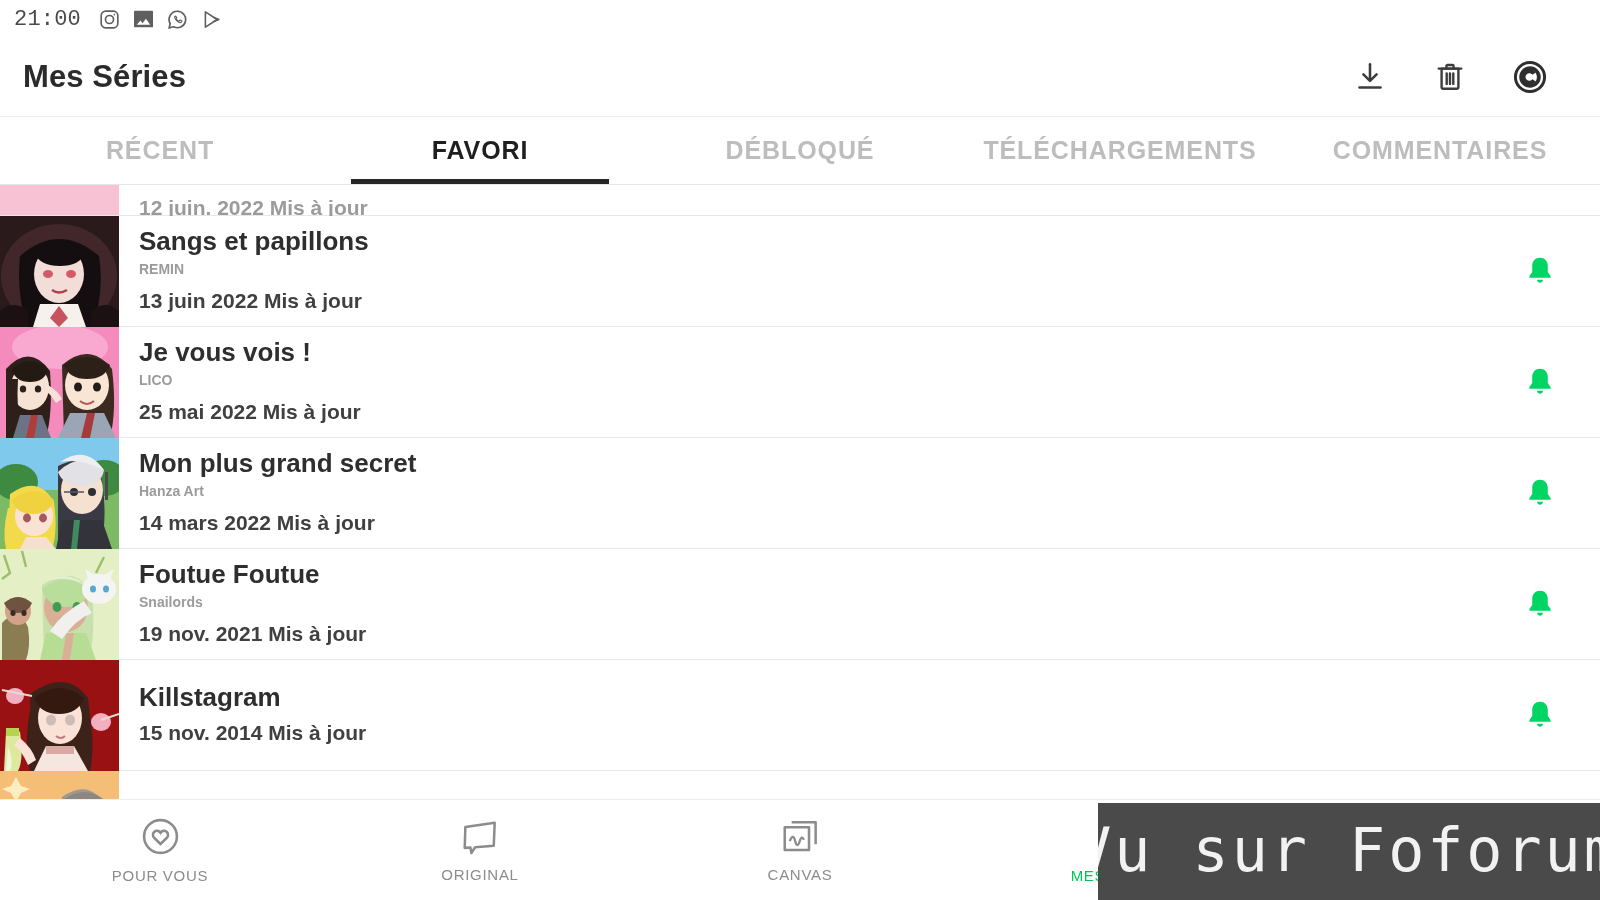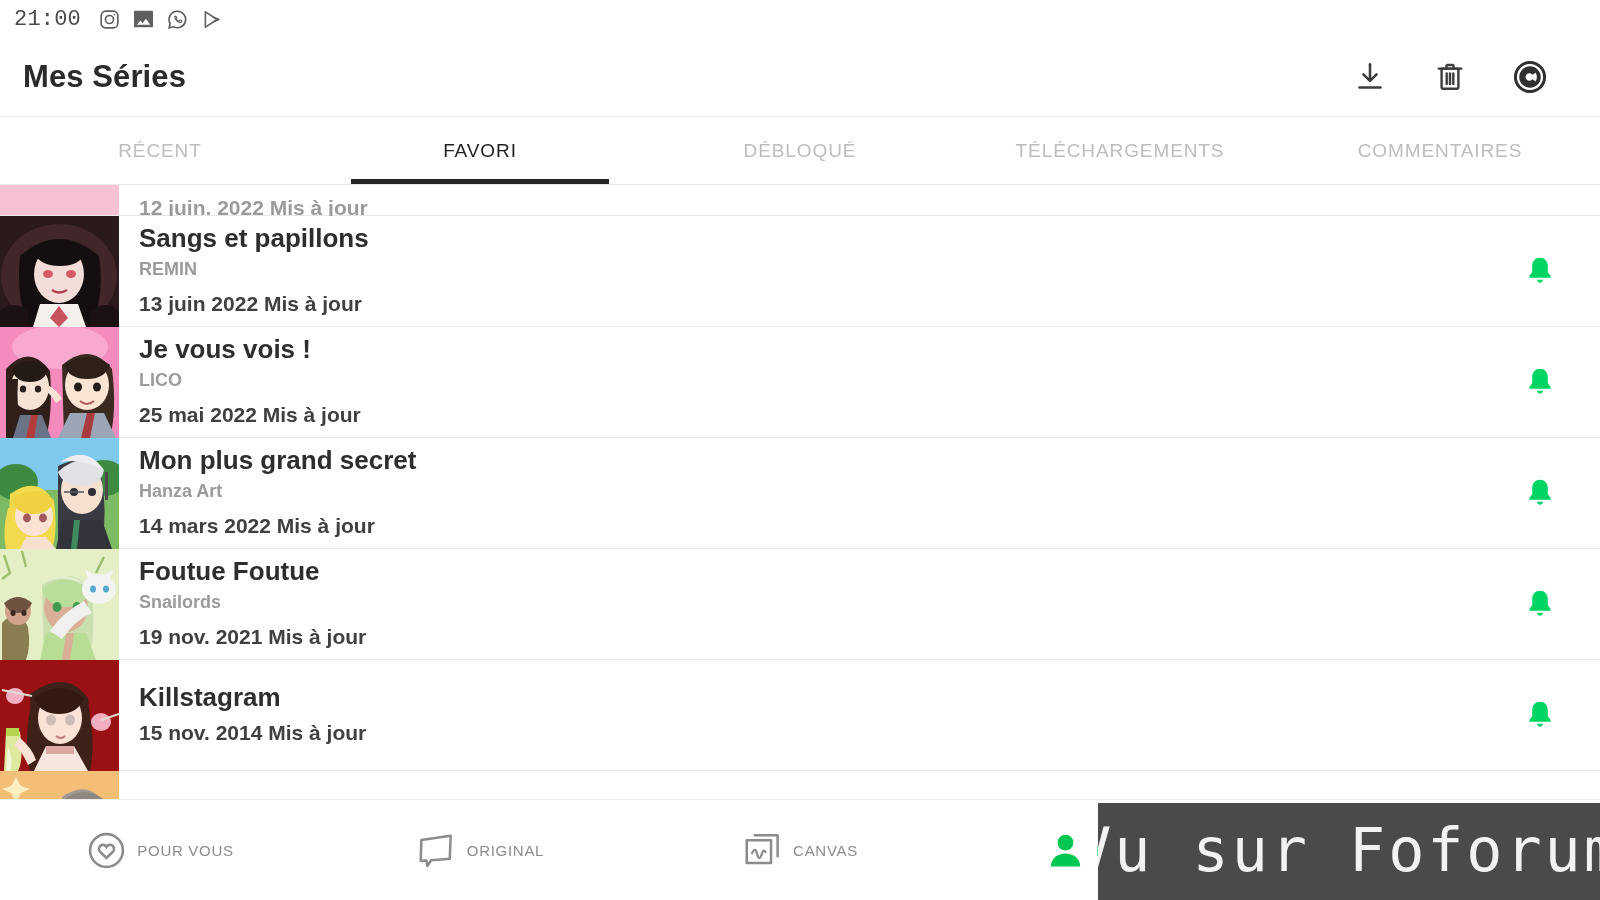--- a/index.html
+++ b/index.html
@@ -44,21 +44,21 @@
   .tabs {
     position: absolute; top: 117px; left: 0; width: 1600px; height: 68px;
     display: flex; align-items: stretch; background: #fff;
     border-bottom: 1px solid #e6e6e6;
   }
   .tab {
     flex: 1; display: flex; align-items: center; justify-content: center;
     position: relative; cursor: pointer;
   }
   .tab span {
-    font-size: 19px; font-weight: normal; letter-spacing: .9px;
+    font-size: 25px; font-weight: bold; letter-spacing: .9px;
     color: #bdbdbd; text-transform: uppercase;
   }
   .tab.active span { color: #1f1f1f; }
   .tab.active::after {
     content: ""; position: absolute; left: 50%; transform: translateX(-50%);
     bottom: 0; width: 258px; height: 5px; background: #262626;
   }
 
   
   .list {
@@ -76,41 +76,41 @@
   }
   .row.partial-top .thumb { height: 31px; }
   .row.partial-bottom .thumb { height: 60px; }
   .thumb .art { position: absolute; inset: 0; }
   .meta { flex: 1; padding-left: 20px; min-width: 0; }
   .row.partial-top .meta { padding-bottom: 2px; }
   .s-title {
     font-size: 26px; color: #2e2e2e; line-height: 1.1; white-space: nowrap;
   }
   .s-author {
-    font-size: 18px; color: #9b9b9b; line-height: 1.5; margin-top: 3px; white-space: nowrap;
+    font-size: 14px; color: #9b9b9b; line-height: 1.5; margin-top: 3px; white-space: nowrap;
   }
   .s-date {
     font-size: 21px; color: #404040; line-height: 1.35; margin-top: 7px; white-space: nowrap;
   }
   .bell { width: 120px; flex: none; display: flex; align-items: center; justify-content: center; cursor: pointer; }
   .bell svg { display: block; }
 
   
   .clip-date {
     font-size: 21px; color: #9b9b9b; line-height: 1.35;
     position: relative; top: 9px; white-space: nowrap;
   }
 
   
   .bottomnav {
     position: absolute; left: 0; bottom: 0; width: 1600px; height: 101px;
     display: flex; background: #ffffff; border-top: 1px solid #ededed;
   }
   .navitem {
-    flex: 1; display: flex; align-items: center; justify-content: center;
+    flex: 1; display: flex; flex-direction: column; align-items: center; justify-content: center;
     gap: 10px; cursor: pointer;
   }
   .navitem .nlabel {
     font-size: 15px; letter-spacing: .7px; color: #8c8c8c; text-transform: uppercase;
   }
   .navitem.active .nlabel { color: #00c752; }
   .navitem svg { display: block; }
 
   
   .watermark {

